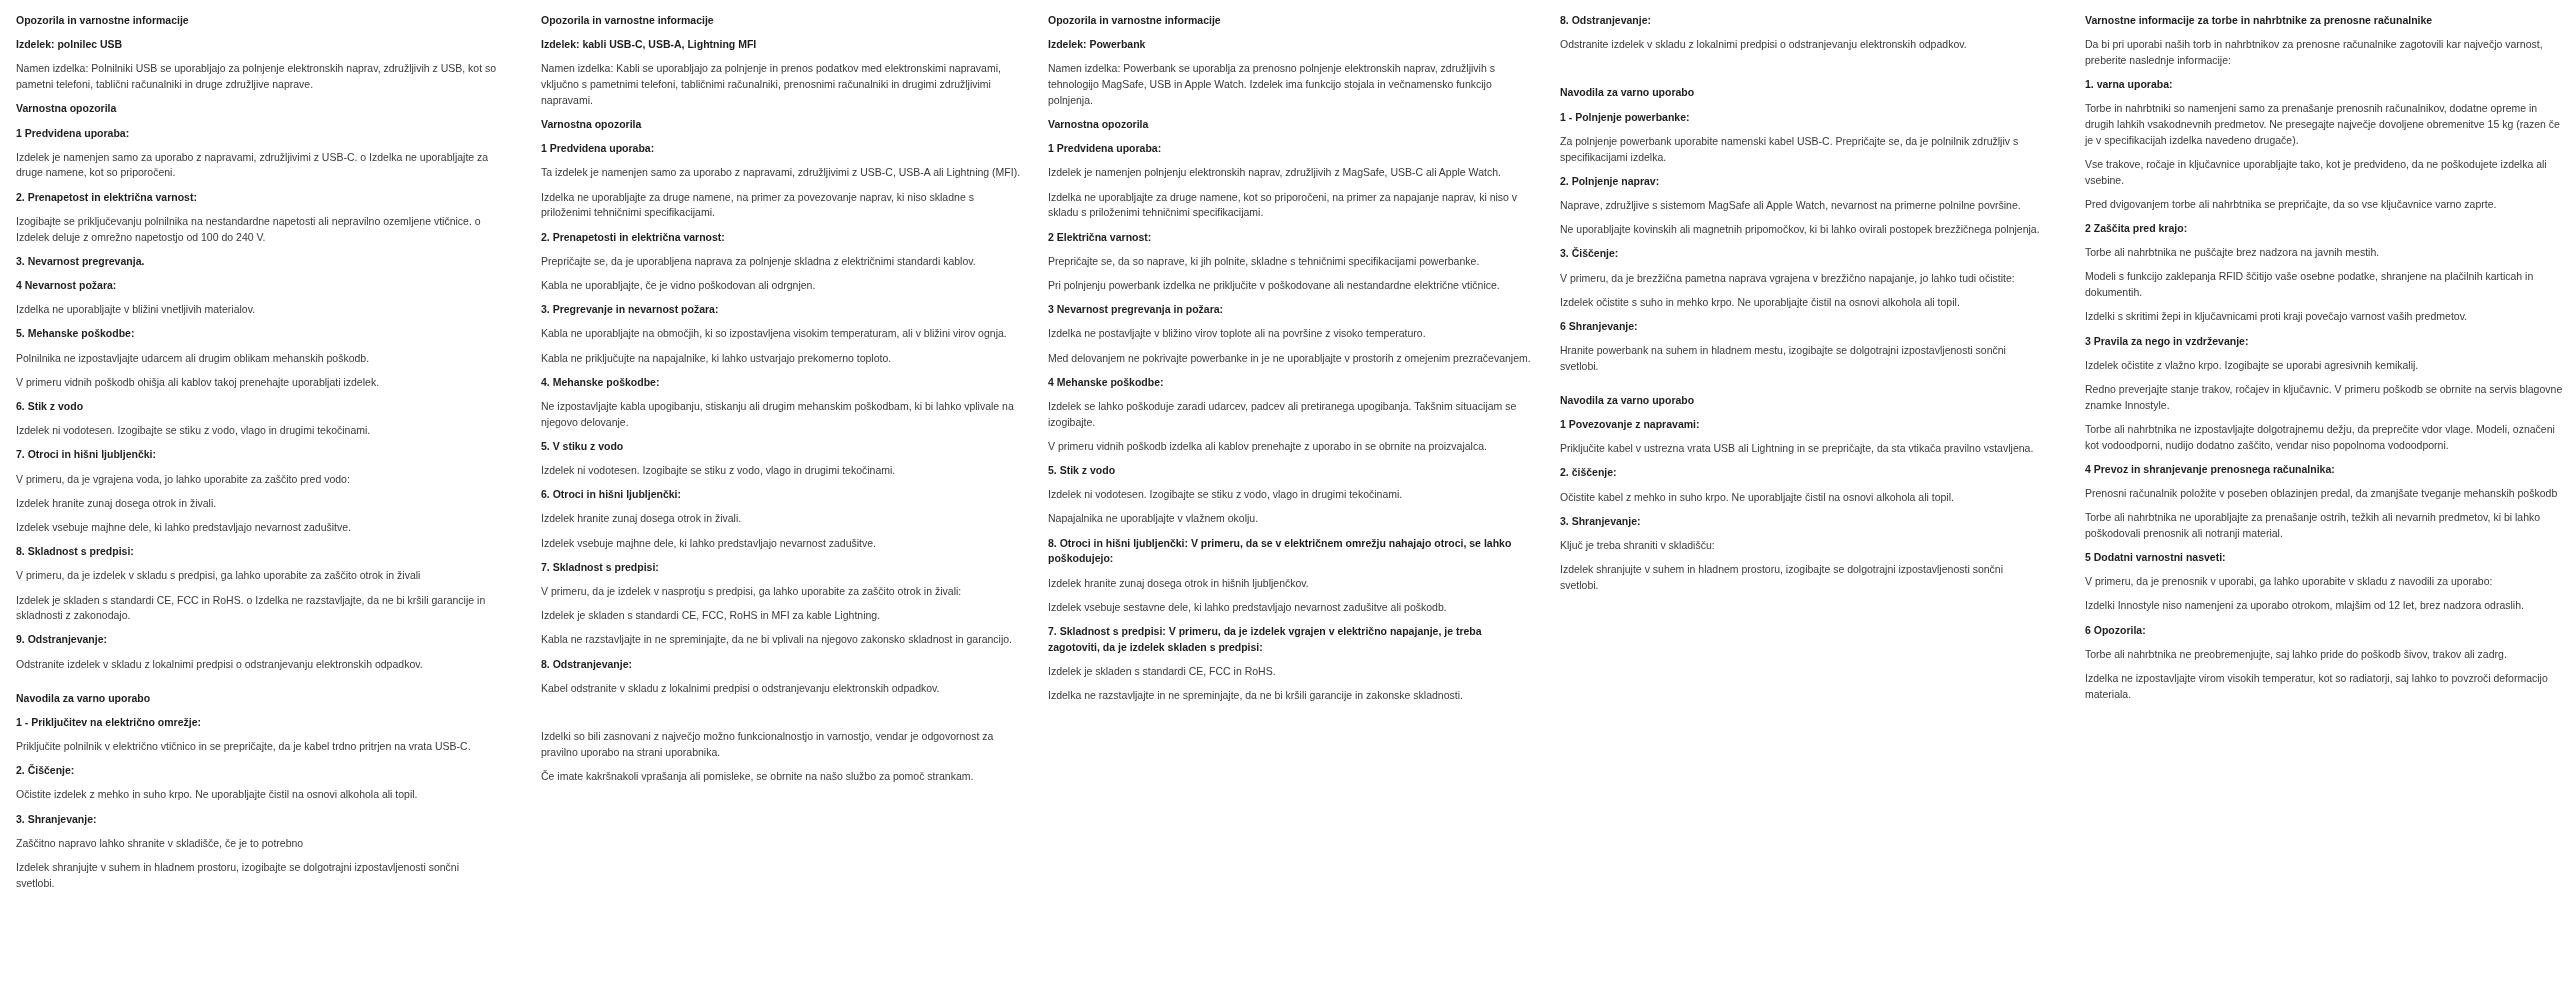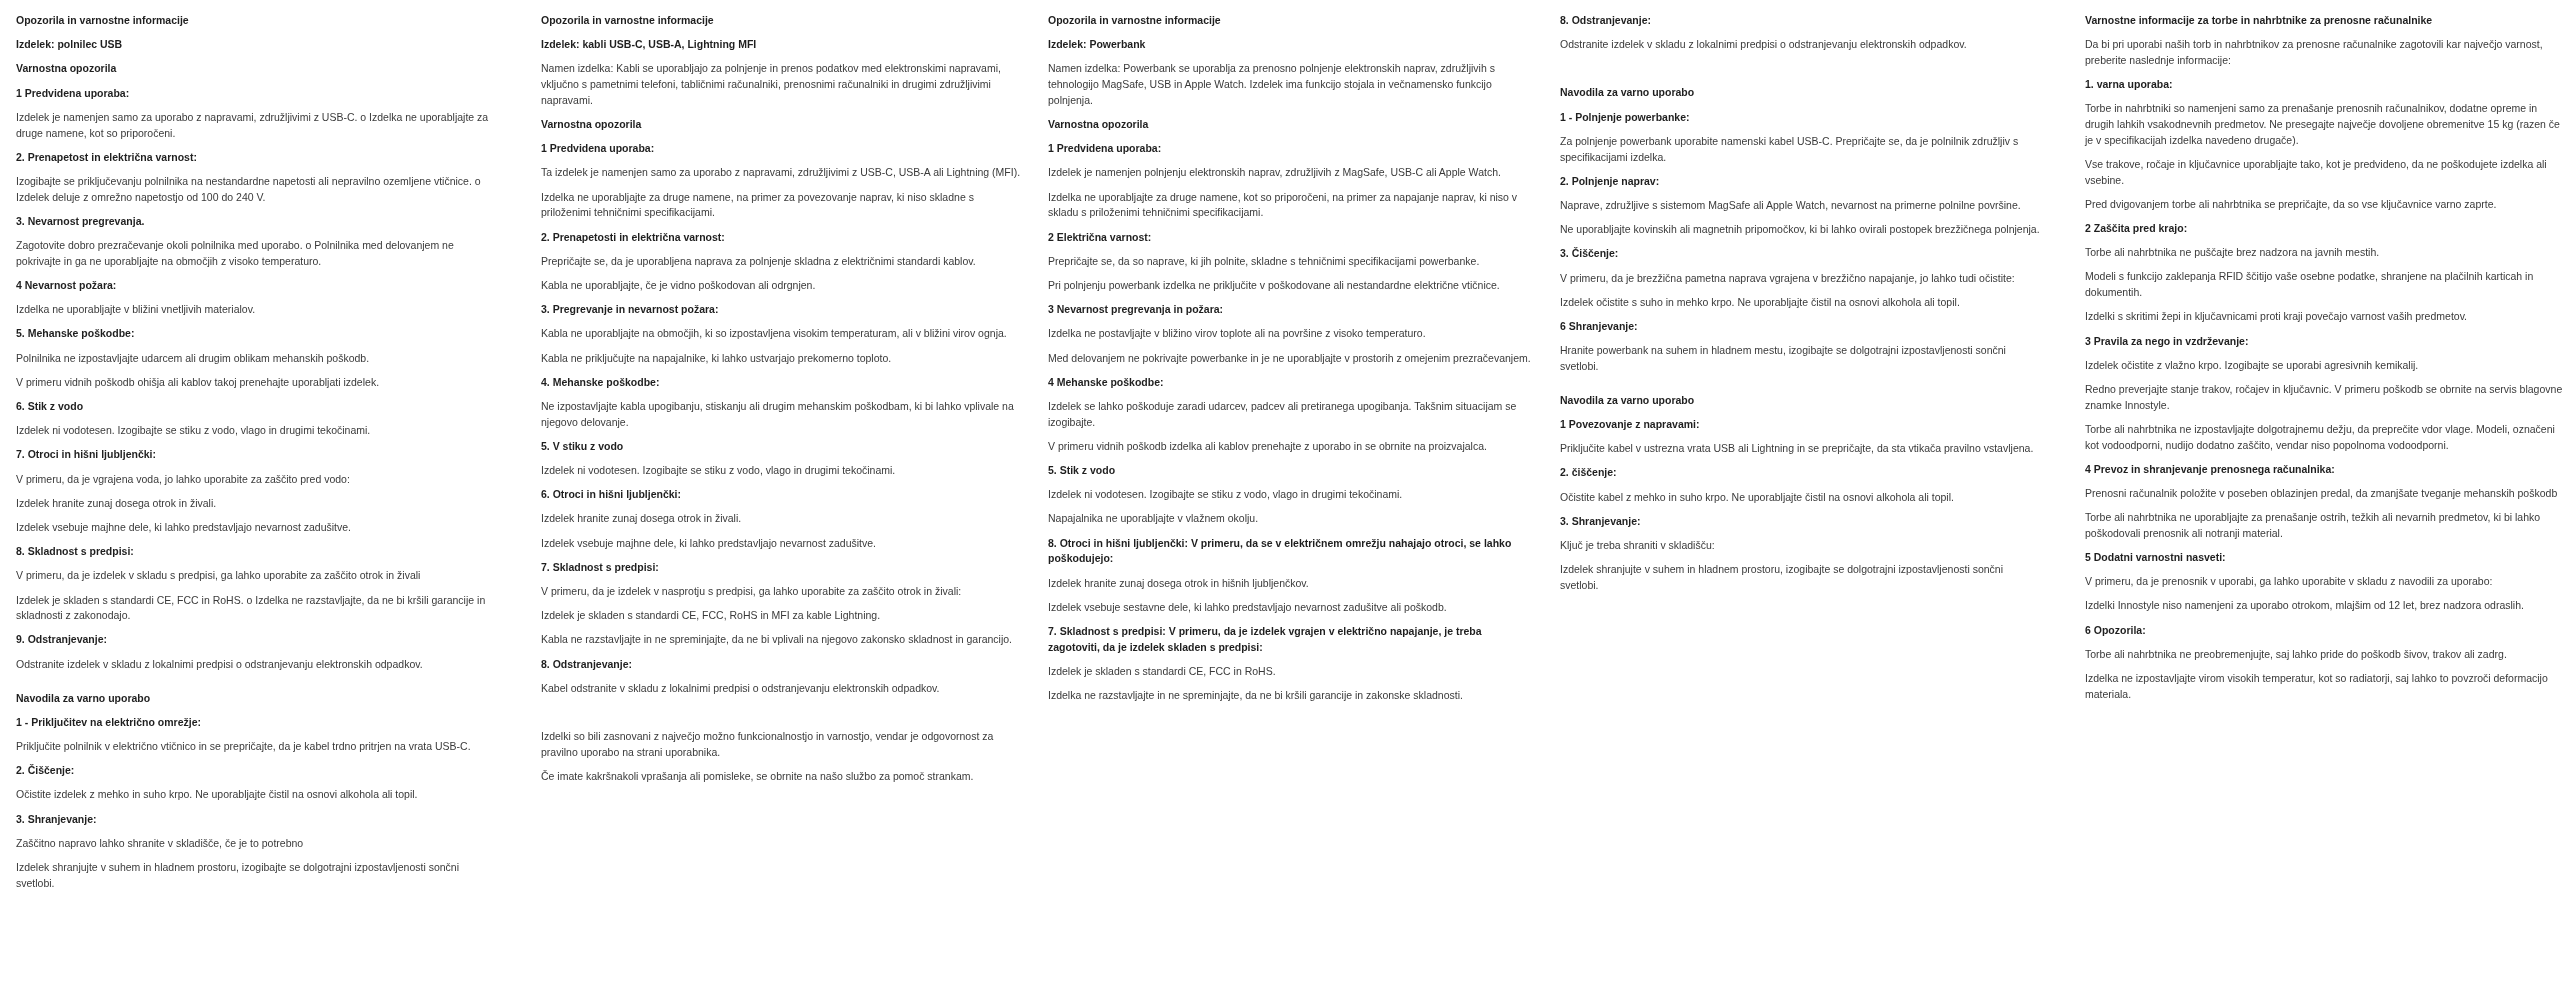--- a/index.html
+++ b/index.html
@@ -46,27 +46,27 @@
   .gap-s { height: 9.7px; }
   .gap-l { height: 24px; }
 </style>
 </head>
 <body>
 
 <div class="page">
     <div class="col col-1">
       <div class="heading">Opozorila in varnostne informacije</div>
       <div class="heading">Izdelek: polnilec USB</div>
+      <div class="para">Namen izdelka: Polnilniki USB se uporabljajo za polnjenje elektronskih naprav, združljivih z USB, kot so pametni telefoni, tablični računalniki in druge združljive naprave.</div>
       <div class="heading">Varnostna opozorila</div>
       <div class="heading">1 Predvidena uporaba:</div>
       <div class="para">Izdelek je namenjen samo za uporabo z napravami, združljivimi z USB-C. o Izdelka ne uporabljajte za druge namene, kot so priporočeni.</div>
       <div class="heading">2. Prenapetost in električna varnost:</div>
       <div class="para">Izogibajte se priključevanju polnilnika na nestandardne napetosti ali nepravilno ozemljene vtičnice. o Izdelek deluje z omrežno napetostjo od 100 do 240 V.</div>
       <div class="heading">3. Nevarnost pregrevanja.</div>
-      <div class="para">Zagotovite dobro prezračevanje okoli polnilnika med uporabo. o Polnilnika med delovanjem ne pokrivajte in ga ne uporabljajte na območjih z visoko temperaturo.</div>
       <div class="heading">4 Nevarnost požara:</div>
       <div class="para">Izdelka ne uporabljajte v bližini vnetljivih materialov.</div>
       <div class="heading">5. Mehanske poškodbe:</div>
       <div class="para">Polnilnika ne izpostavljajte udarcem ali drugim oblikam mehanskih poškodb.</div>
       <div class="para">V primeru vidnih poškodb ohišja ali kablov takoj prenehajte uporabljati izdelek.</div>
       <div class="heading">6. Stik z vodo</div>
       <div class="para">Izdelek ni vodotesen. Izogibajte se stiku z vodo, vlago in drugimi tekočinami.</div>
       <div class="heading">7. Otroci in hišni ljubljenčki:</div>
       <div class="para">V primeru, da je vgrajena voda, jo lahko uporabite za zaščito pred vodo:</div>
       <div class="para">Izdelek hranite zunaj dosega otrok in živali.</div>

